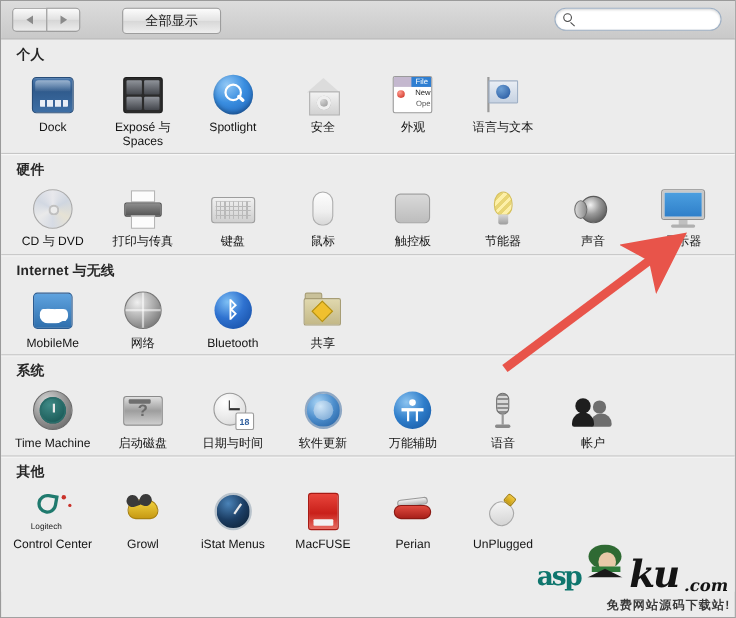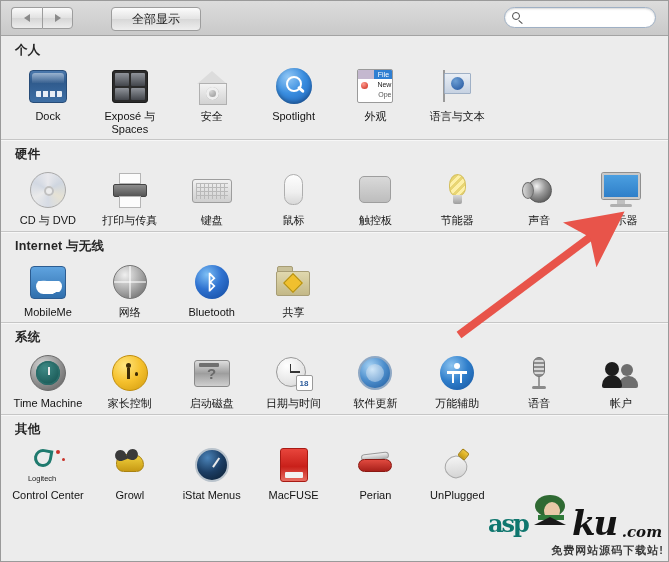--- a/index.html
+++ b/index.html
@@ -544,31 +544,31 @@
                 <div></div>
                 <div></div>
                 <div></div>
               </div>
           </div>
           <div class="lbl" style="white-space:pre-line">Exposé 与
 Spaces</div>
         </div>
         <div class="cell">
           <div class="ico">
+              <div class="spot-i"></div>
+            </div>
+          <div class="lbl">Spotlight</div>
+        </div>
+        <div class="cell">
+          <div class="ico">
               <div class="sec-i">
                 <div class="sec-knob"></div>
               </div>
             </div>
           <div class="lbl">安全</div>
-        </div>
-        <div class="cell">
-          <div class="ico">
-              <div class="spot-i"></div>
-            </div>
-          <div class="lbl">Spotlight</div>
         </div>
         <div class="cell">
           <div class="ico">
             <div class="appear-i">
               <div class="a-top"></div>
               <div class="a-file">File</div>
               <div class="a-dot"></div>
               <div class="a-new">New</div>
               <div class="a-op">Ope</div>
             </div>
@@ -705,30 +705,20 @@
     <div class="section">
       <div class="sechead">系统</div>
       <div class="grid">
         <div class="cell">
           <div class="ico">
               <div class="tm-i">
                 <div class="hand"></div>
               </div>
             </div>
           <div class="lbl">Time Machine</div>
-        </div>
-        <div class="cell">
-          <div class="ico">
-            <div class="par-i">
-                <div class="man"></div>
-                <div class="body2"></div>
-                <div class="kid"></div>
-              </div>
-          </div>
-          <div class="lbl">家长控制</div>
         </div>
         <div class="cell">
           <div class="ico">
             <div class="hd-i">
                 <div class="slot"></div>
                 <div class="q">?</div>
               </div>
           </div>
           <div class="lbl">启动磁盘</div>
         </div>

